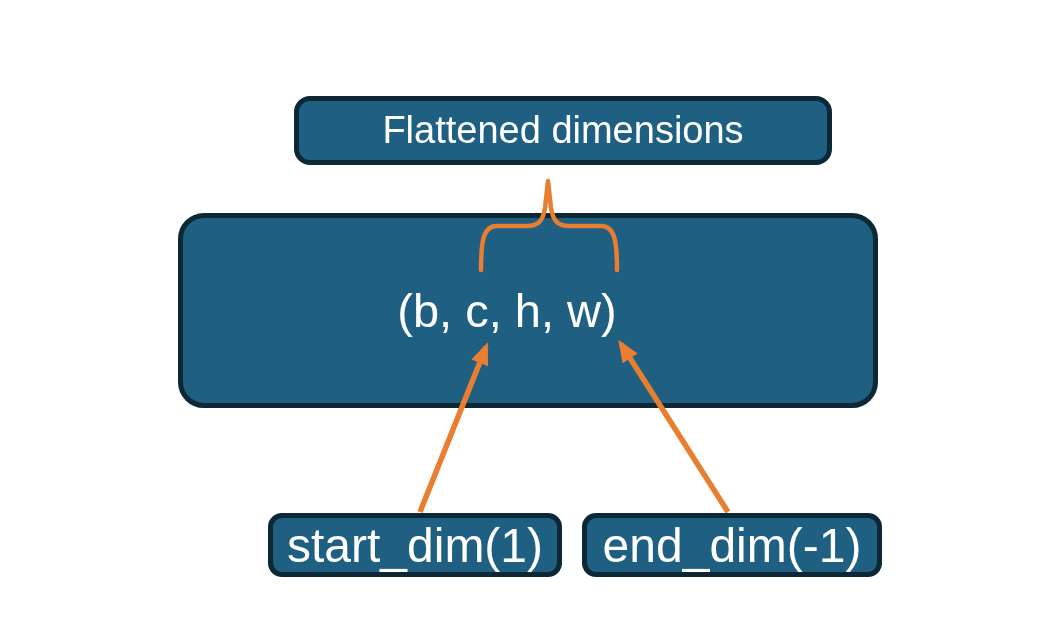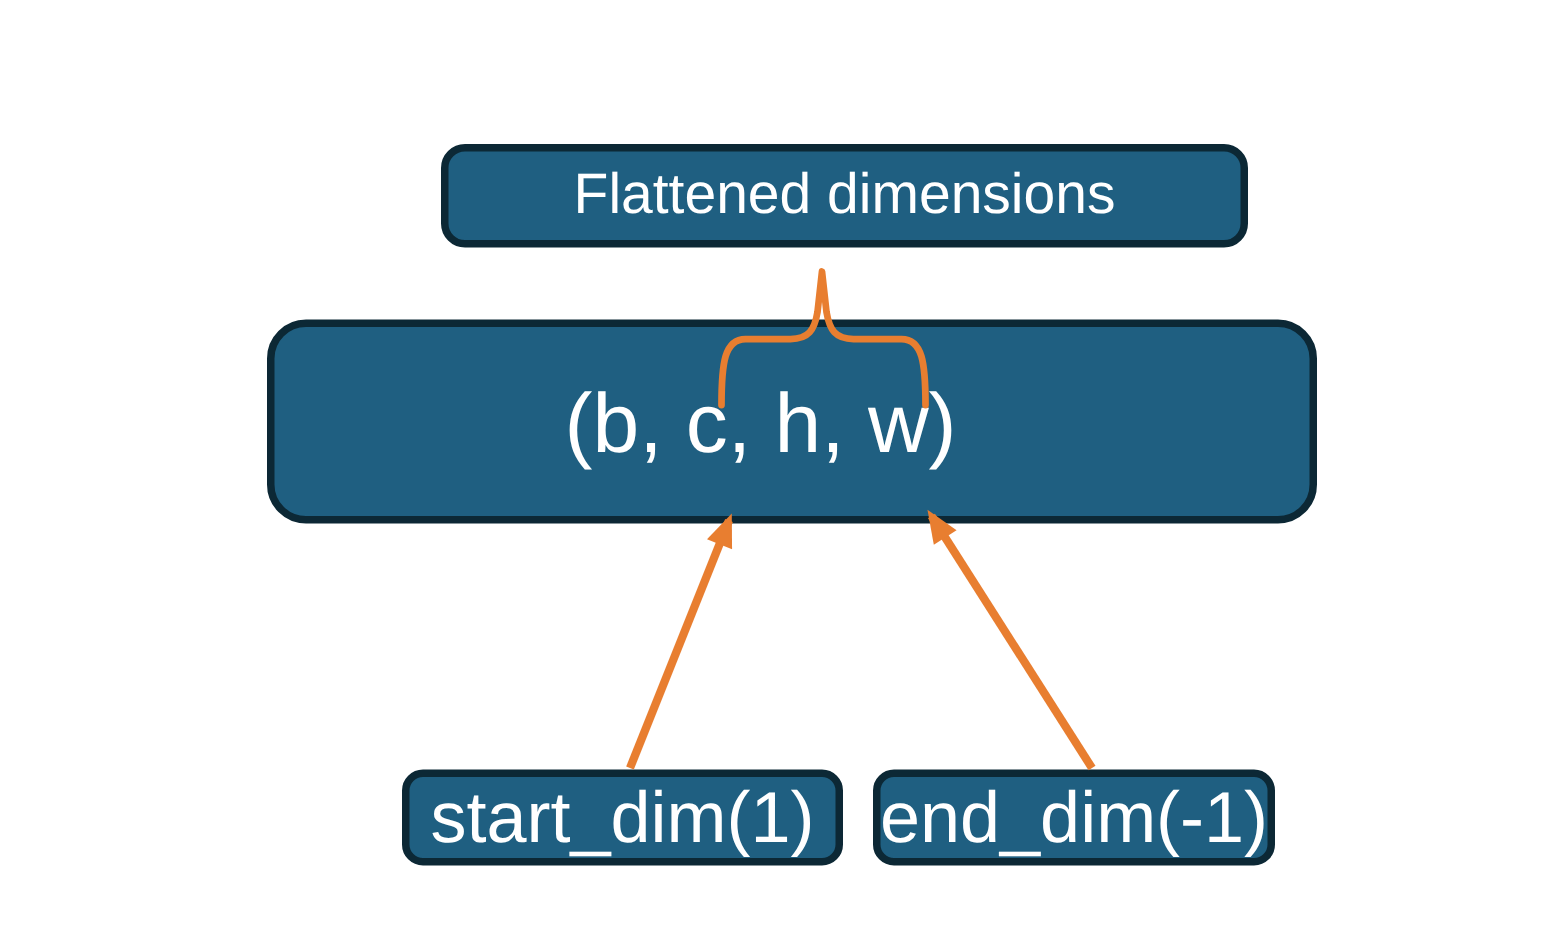--- a/index.html
+++ b/index.html
@@ -32,34 +32,34 @@
     white-space: nowrap;
   }
   .box-top {
     left: 294px; top: 96px;
     width: 538px; height: 69px;
     border-radius: 16px;
     font-size: 38px;
   }
   .box-main {
     left: 178px; top: 213px;
-    width: 700px; height: 136px;
+    width: 700px; height: 195px;
     border-radius: 26px;
-    font-size: 56px;
+    font-size: 47px;
     text-align: center;
   }
   .box-main .label { transform: translateX(-21px); }
   .box-param {
     height: 64px;
     border-radius: 14px;
     font-size: 48px;
     top: 513px;
   }
   .box-start { left: 268px; width: 294px; }
-  .box-end   { left: 582px; width: 268px; }
+  .box-end   { left: 582px; width: 300px; }
   .overlay {
     position: absolute;
     left: 0; top: 0;
     width: 1038px; height: 632px;
     pointer-events: none;
     z-index: 5;
   }
   .brace {
     fill: none;
     stroke: var(--accent-orange);

